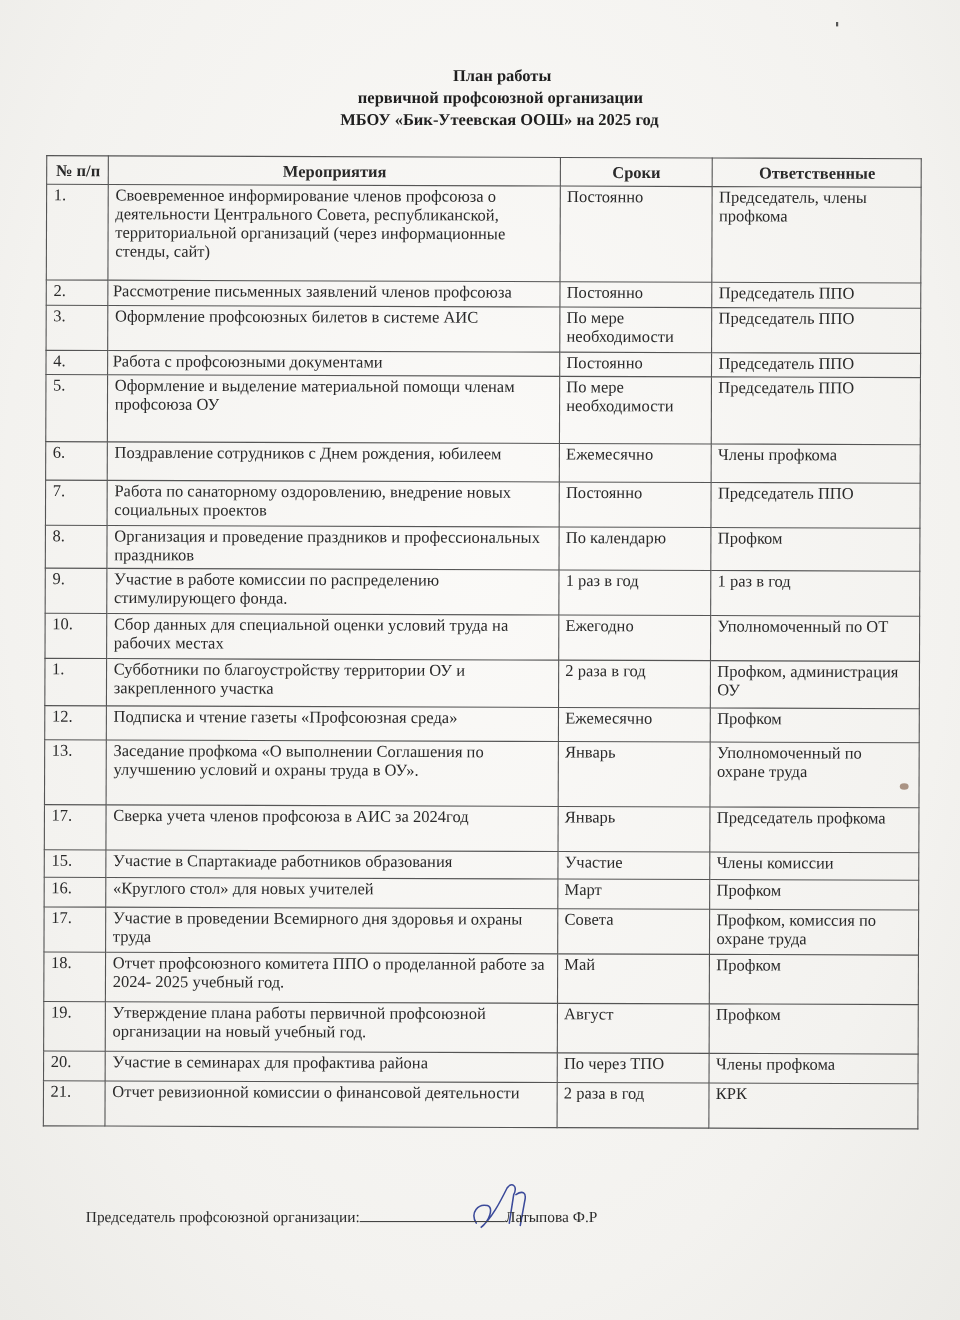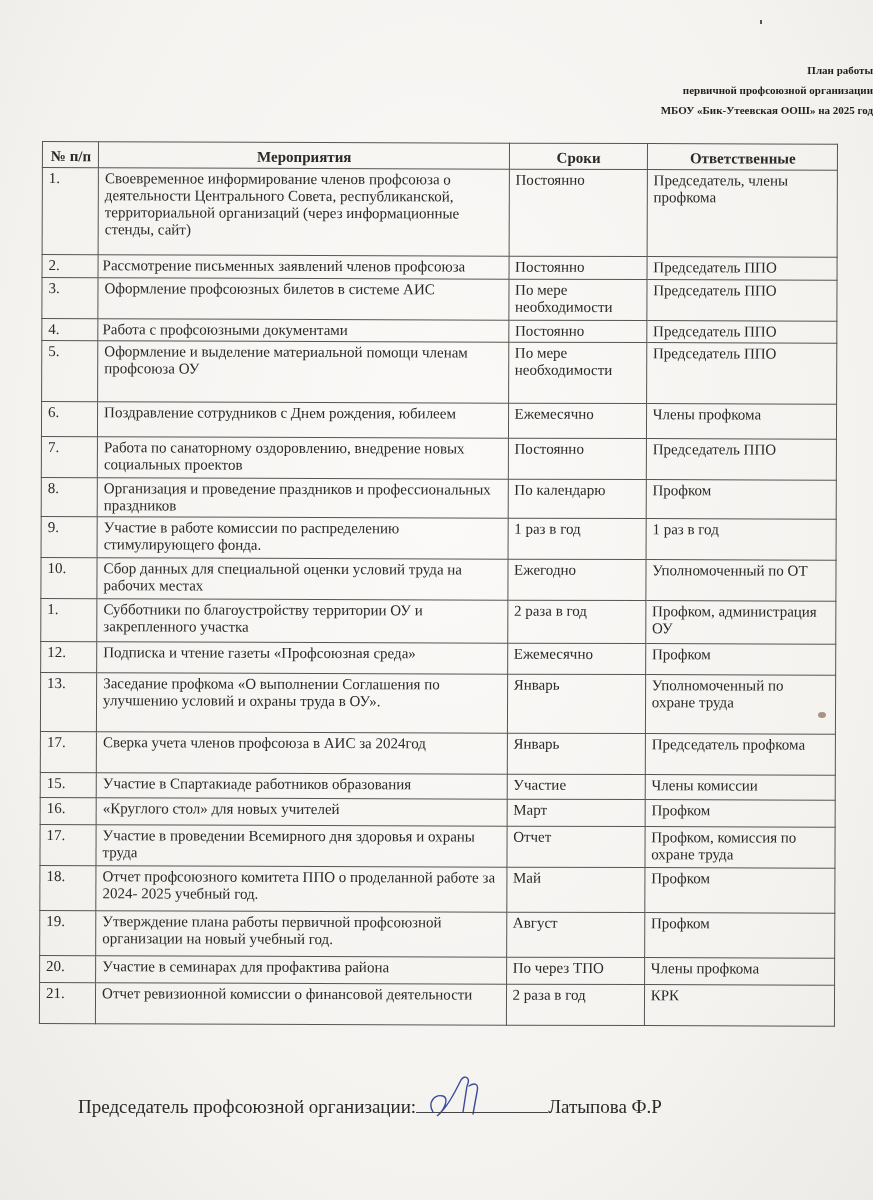--- a/index.html
+++ b/index.html
@@ -10,21 +10,21 @@
       color: #2a2a2a;
       position: relative;
       overflow: hidden;
     }
     .page {
       position: absolute; left: 0; top: 0; width: 873px; height: 1200px;
       background: radial-gradient(ellipse at 50% 40%, #fbfaf8 0%, #f3f2ef 70%, #ebeae6 100%);
     }
     .title {
       position: absolute; top: 60px; left: 0; width: 873px;
-      text-align: right; font-weight: bold; font-size: 11px; line-height: 20px;
+      text-align: center; font-weight: bold; font-size: 15px; line-height: 20px;
       color: #1f1f1f;
     }
     .title div { white-space: nowrap; }
     .title .l1 { padding-left: 40px; }
     .title .l2 { padding-left: 37px; }
     .title .l3 { padding-left: 35px; }
 
     table.plan {
       position: absolute; left: 42px; top: 141px;
       width: 796px;
@@ -69,21 +69,21 @@
     .r15 td { height: 20px; }
     .r16 td { height: 22px; }
     .r17 td { height: 36px; }
     .r18 td { height: 40px; }
     .r19 td { height: 40px; }
     .r20 td { height: 22px; }
     .r21 td { height: 36px; }
 
     .footer {
       position: absolute; left: 78px; top: 1096px;
-      font-size: 19px; white-space: nowrap;
+      font-size: 14px; white-space: nowrap;
       color: #2a2a2a;
     }
     .footer .line {
       display: inline-block; width: 132px; border-bottom: 1px solid #444;
       height: 14px; vertical-align: baseline; position: relative;
     }
     .signature {
       position: absolute; left: 425px; top: 1072px; width: 60px; height: 50px;
     }
     .speck { position: absolute; left: 818px; top: 712px; width: 8px; height: 6px; background: #8a6b55; border-radius: 50%; opacity: 0.7; }
@@ -203,21 +203,21 @@
       </tr>
       <tr class="r16">
         <td class="num">16.</td>
         <td class="event"> «Круглого стол» для новых учителей</td>
         <td class="term">Март</td>
         <td class="resp">Профком</td>
       </tr>
       <tr class="r17">
         <td class="num">17.</td>
         <td class="event">Участие в проведении Всемирного дня здоровья и охраны труда</td>
-        <td class="term">Отчет</td>
+        <td class="term">Совета</td>
         <td class="resp">Профком, комиссия по охране труда</td>
       </tr>
       <tr class="r18">
         <td class="num">18.</td>
         <td class="event">Отчет профсоюзного комитета ППО о проделанной работе за 2024- 2025 учебный год.</td>
         <td class="term">Май</td>
         <td class="resp">Профком</td>
       </tr>
       <tr class="r19">
         <td class="num">19.</td>

